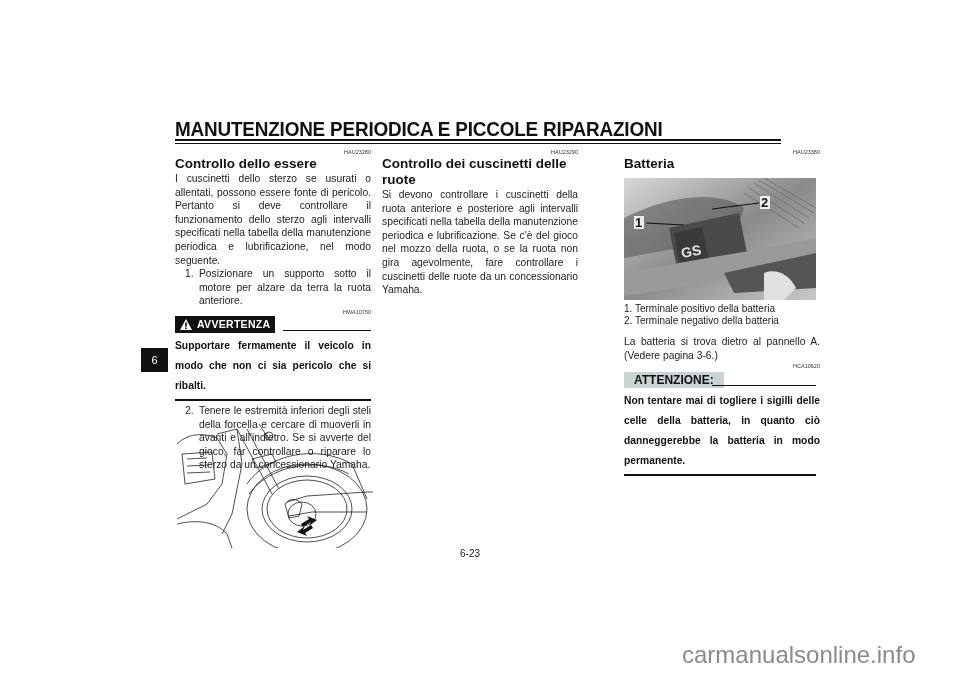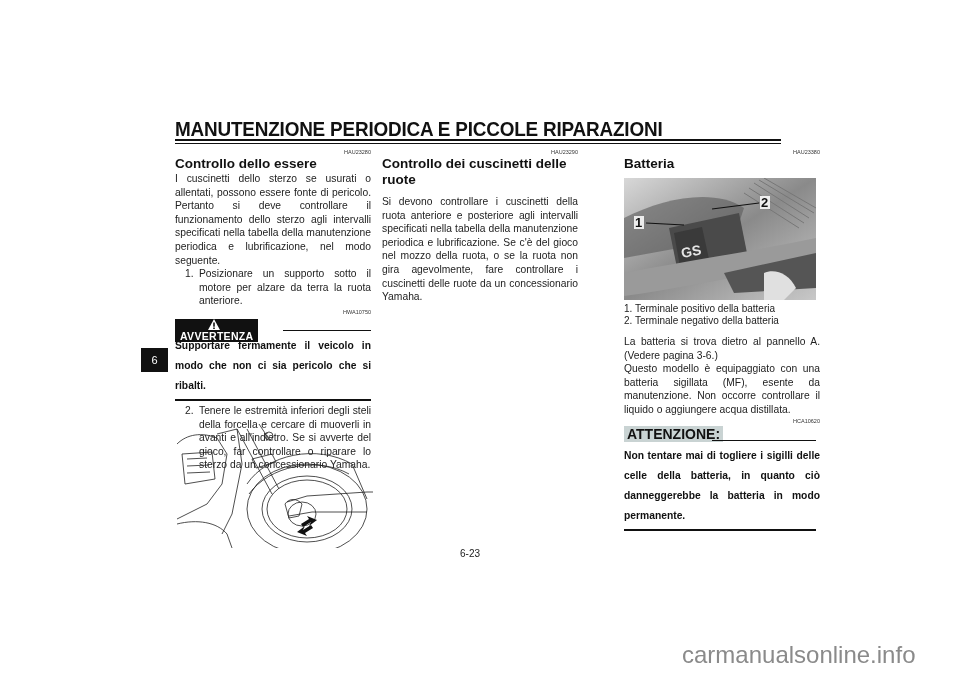--- a/index.html
+++ b/index.html
@@ -8,28 +8,28 @@
   .abs { position:absolute; }
   .title { left:175px; top:118px; font-size:19.5px; font-weight:bold; letter-spacing:-0.2px; color:#111; white-space:nowrap; transform:scaleX(0.97); transform-origin:left top; }
   .rule1 { left:175px; top:139px; width:606px; height:2px; background:#111; }
   .rule2 { left:175px; top:143px; width:606px; height:1px; background:#111; }
   .code { font-size:5.5px; color:#333; text-align:right; }
   .h2 { font-size:13.5px; font-weight:bold; color:#111; line-height:15px; }
   .para { font-size:10.3px; line-height:13.6px; color:#222; text-align:justify; }
   .col { position:absolute; width:196px; }
   .item { position:relative; padding-left:24px; }
   .item .num { position:absolute; left:10px; top:0; }
-  .warnbox { display:inline-flex; align-items:center; background:#111; color:#fff; font-size:10.5px; font-weight:bold; height:23px; padding:0 5px 0 5px; letter-spacing:0.3px;flex-direction:column; }
+  .warnbox { display:inline-flex; align-items:center; background:#111; color:#fff; font-size:10.5px; font-weight:bold; height:17px; padding:0 5px 0 5px; letter-spacing:0.3px; }
   .warnline { position:absolute; height:1px; background:#111; }
   .boldpara { font-size:10.3px; line-height:20px; font-weight:bold; color:#111; text-align:justify; }
   .thickrule { position:absolute; height:2px; background:#111; }
   .tab6 { left:141px; top:348px; width:27px; height:24px; background:#111; color:#fff; font-size:11px; display:flex; align-items:center; justify-content:center; }
   .pagenum { left:460px; top:548px; font-size:10px; color:#222; }
   .watermark { left:682px; top:641px; font-size:24px; color:#8a8a8a; letter-spacing:0px; white-space:nowrap; }
-  .attn { display:inline-flex; align-items:center; background:#c9d3d3; color:#111; font-size:14px; font-weight:bold; height:16px; padding:0 3px; }
+  .attn { display:inline-flex; align-items:center; background:#c9d3d3; color:#111; font-size:12px; font-weight:bold; height:16px; padding:0 10px; }
   .caption { font-size:10px; line-height:12px; color:#222; }
 </style>
 </head>
 <body>
 
 <div class="abs title">MANUTENZIONE PERIODICA E PICCOLE RIPARAZIONI</div>
 <div class="abs rule1"></div>
 <div class="abs rule2"></div>
 
 <div class="abs tab6">6</div>
@@ -93,21 +93,21 @@
       <polygon points="120,108 128,102 126,106 134,101 136,104 128,109 130,112"></polygon>
       <polygon points="140,96 132,102 134,98 126,103 124,100 132,95 130,92"></polygon>
     </g>
   </svg>
 </div>
 
 <div class="col" style="left:382px; top:149px;">
   <div class="code">HAU23290</div>
   <div class="h2" style="margin-top:1px;">Controllo dei cuscinetti delle</div>
   <div class="h2" style="margin-top:1px;">ruote</div>
-  <div class="para" style="margin-top:8px;">Si devono controllare i cuscinetti della ruota anteriore e posteriore agli intervalli specificati nella tabella della manutenzione periodica e lubrificazione. Se c'è del gioco nel mozzo della ruota, o se la ruota non gira agevolmente, fare controllare i cuscinetti delle ruote da un concessionario Yamaha.</div>
+  <div class="para" style="margin-top:1px;">Si devono controllare i cuscinetti della ruota anteriore e posteriore agli intervalli specificati nella tabella della manutenzione periodica e lubrificazione. Se c'è del gioco nel mozzo della ruota, o se la ruota non gira agevolmente, fare controllare i cuscinetti delle ruote da un concessionario Yamaha.</div>
 </div>
 
 <div class="col" style="left:624px; top:149px;">
   <div class="code">HAU23380</div>
   <div class="h2" style="margin-top:1px;">Batteria</div>
 
   <div style="position:relative; width:192px; height:122px; margin-top:7px; background:#bdbdbd; overflow:hidden;">
     <svg width="192" height="122" viewBox="0 0 192 122">
       <defs>
         <linearGradient id="g1" x1="0" y1="0" x2="1" y2="1">
@@ -147,21 +147,20 @@
       <span>1.</span>
       <span>Terminale positivo della batteria</span>
     </div>
     <div class="caption">
       <span>2.</span>
       <span>Terminale negativo della batteria</span>
     </div>
   </div>
 
   <div class="para" style="margin-top:8px;">La batteria si trova dietro al pannello A. (Vedere pagina 3-6.)</div>
-  <div class="para">Questo modello è equipaggiato con una batteria sigillata (MF), esente da manutenzione. Non occorre controllare il liquido o aggiungere acqua distillata.</div>
 
   <div class="code" style="margin-top:1px;">HCA10620</div>
   <div style="position:relative; height:17px; margin-top:1px;">
     <span class="attn">ATTENZIONE:</span>
     <div class="warnline" style="left:88px; top:15px; width:104px;"></div>
   </div>
   <div class="boldpara" style="margin-top:4px;">Non tentare mai di togliere i sigilli delle celle della batteria, in quanto ciò danneggerebbe la batteria in modo permanente.</div>
   <div class="thickrule" style="position:relative; width:192px; margin-top:3px;"></div>
 </div>
 

